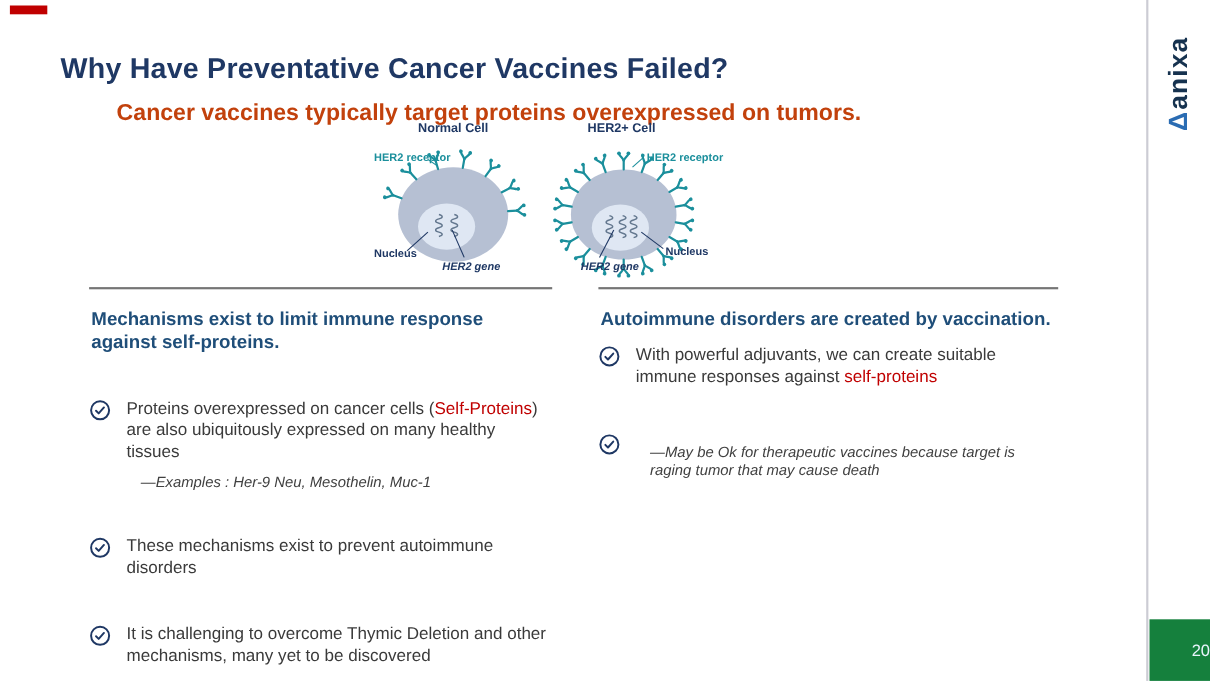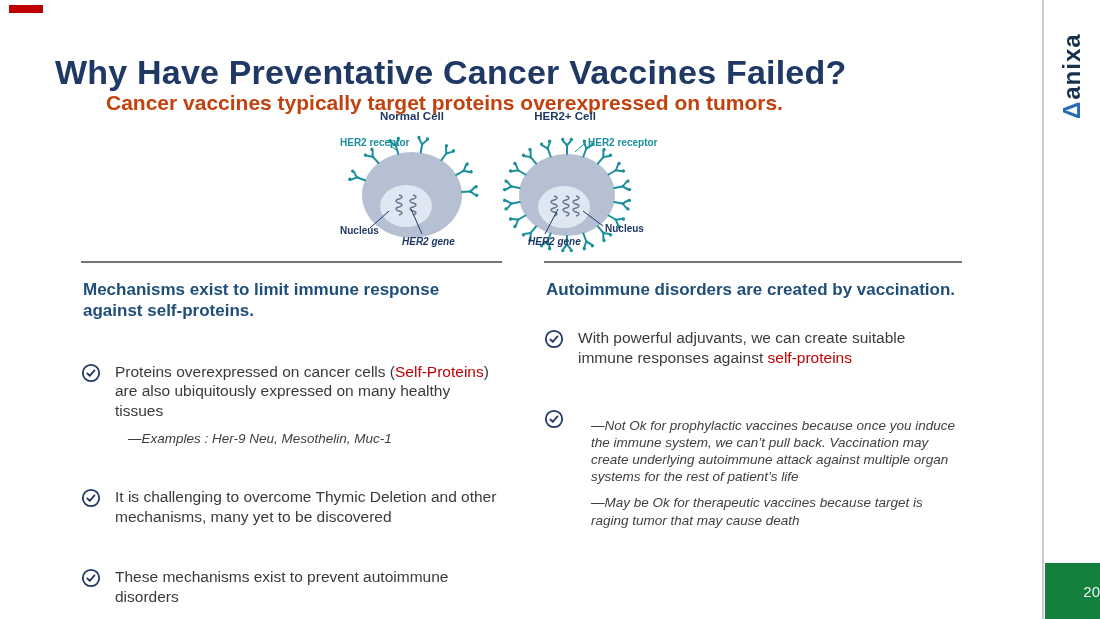--- a/index.html
+++ b/index.html
@@ -3,39 +3,39 @@
 <meta charset="utf-8">
 <style>
   html,body{margin:0;padding:0;}
   body{
     width:1100px;height:619px;position:relative;overflow:hidden;
     background:#ffffff;font-family:"Liberation Sans",sans-serif;
   }
   .accent-dash{position:absolute;left:9px;top:5px;width:34px;height:8px;background:#c00000;}
   .slide-title{
     position:absolute;left:55px;top:30px;width:900px;
-    font-size:34px;font-weight:bold;color:#1f3864;letter-spacing:.2px;
+    font-size:26px;font-weight:bold;color:#1f3864;letter-spacing:.2px;
   }
   .slide-subtitle{
     position:absolute;left:106px;top:74px;width:920px;
     font-size:21px;font-weight:bold;color:#c2410c;
   }
   .diagram{position:absolute;left:332px;top:106px;width:345px;height:152px;}
   .columns{
     position:absolute;left:81px;top:261px;width:881px;
     display:flex;gap:42px;align-items:flex-start;
   }
   .col{border-top:2px solid #757575;}
   .col0{width:421px;}
   .col1{width:418px;}
   .col-heading{
     margin:16px 0 0 2px;font-size:17px;font-weight:bold;color:#1f4e79;line-height:1.25;
   }
   .bullet{display:flex;gap:14px;margin-top:40px;}
-  .col1 .bullet:first-of-type{margin-top:28px;}
+  .col1 .bullet:first-of-type{margin-top:13px;}
   .check-icon{flex:0 0 20px;width:20px;height:20px;margin-top:1px;}
   .bullet-body{flex:1;}
   .bullet-text{margin:0;font-size:15.5px;line-height:1.28;color:#3a3a3a;}
   .bullet-text .red{color:#c00000;}
   .sub-bullet{
     margin:9px 0 0 13px;font-size:13.5px;font-style:italic;color:#404040;line-height:1.27;
   }
   .v-line{position:absolute;right:56px;top:0;bottom:0;width:2px;background:#ccccd4;}
   .page-box{
     position:absolute;right:0;bottom:0;width:55px;height:56px;background:#15803d;
@@ -144,51 +144,50 @@
           <p class="bullet-text"><span>Proteins overexpressed on cancer cells (</span><span class="red">Self-Proteins</span><span>) are also ubiquitously expressed on many healthy tissues</span></p>
           <p class="sub-bullet">—Examples : Her-9 Neu, Mesothelin, Muc-1</p>
         </div>
       </div>
       <div class="bullet">
         <span class="check-icon"><svg viewBox="0 0 20 20" width="20" height="20">
             <circle cx="10" cy="10" r="8.2" fill="none" stroke="#1f3864" stroke-width="1.8"></circle>
             <path d="M6.3 10.4 L8.7 12.8 L13.5 7.4" fill="none" stroke="#1f3864" stroke-width="1.8" stroke-linecap="round" stroke-linejoin="round"></path>
           </svg></span>
         <div class="bullet-body">
-          <p class="bullet-text"><span>It is challenging to overcome Thymic Deletion and other mechanisms, many yet to be discovered</span></p>
+          <p class="bullet-text"><span>These mechanisms exist to prevent autoimmune disorders</span></p>
         </div>
       </div>
       <div class="bullet">
         <span class="check-icon"><svg viewBox="0 0 20 20" width="20" height="20">
             <circle cx="10" cy="10" r="8.2" fill="none" stroke="#1f3864" stroke-width="1.8"></circle>
             <path d="M6.3 10.4 L8.7 12.8 L13.5 7.4" fill="none" stroke="#1f3864" stroke-width="1.8" stroke-linecap="round" stroke-linejoin="round"></path>
           </svg></span>
         <div class="bullet-body">
-          <p class="bullet-text"><span>These mechanisms exist to prevent autoimmune disorders</span></p>
+          <p class="bullet-text"><span>It is challenging to overcome Thymic Deletion and other mechanisms, many yet to be discovered</span></p>
         </div>
       </div>
     </section>
   <section class="col col1">
       <h3 class="col-heading">Autoimmune disorders are created by vaccination.</h3>
       <div class="bullet">
         <span class="check-icon"><svg viewBox="0 0 20 20" width="20" height="20">
             <circle cx="10" cy="10" r="8.2" fill="none" stroke="#1f3864" stroke-width="1.8"></circle>
             <path d="M6.3 10.4 L8.7 12.8 L13.5 7.4" fill="none" stroke="#1f3864" stroke-width="1.8" stroke-linecap="round" stroke-linejoin="round"></path>
           </svg></span>
         <div class="bullet-body">
           <p class="bullet-text"><span>With powerful adjuvants, we can create suitable immune responses against </span><span class="red">self-proteins</span></p>
         </div>
       </div>
       <div class="bullet">
         <span class="check-icon"><svg viewBox="0 0 20 20" width="20" height="20">
             <circle cx="10" cy="10" r="8.2" fill="none" stroke="#1f3864" stroke-width="1.8"></circle>
             <path d="M6.3 10.4 L8.7 12.8 L13.5 7.4" fill="none" stroke="#1f3864" stroke-width="1.8" stroke-linecap="round" stroke-linejoin="round"></path>
           </svg></span>
         <div class="bullet-body">
-          <p class="sub-bullet">—Not Ok for prophylactic vaccines because once you induce the immune system, we can’t pull back. Vaccination may create underlying autoimmune attack against multiple organ systems for the rest of patient’s life</p>
           <p class="sub-bullet">—May be Ok for therapeutic vaccines because target is raging tumor that may cause death</p>
         </div>
       </div>
     </section>
 </div>
 
 <div class="v-line"></div>
 <div class="page-box">
   <span>20</span>
 </div>

